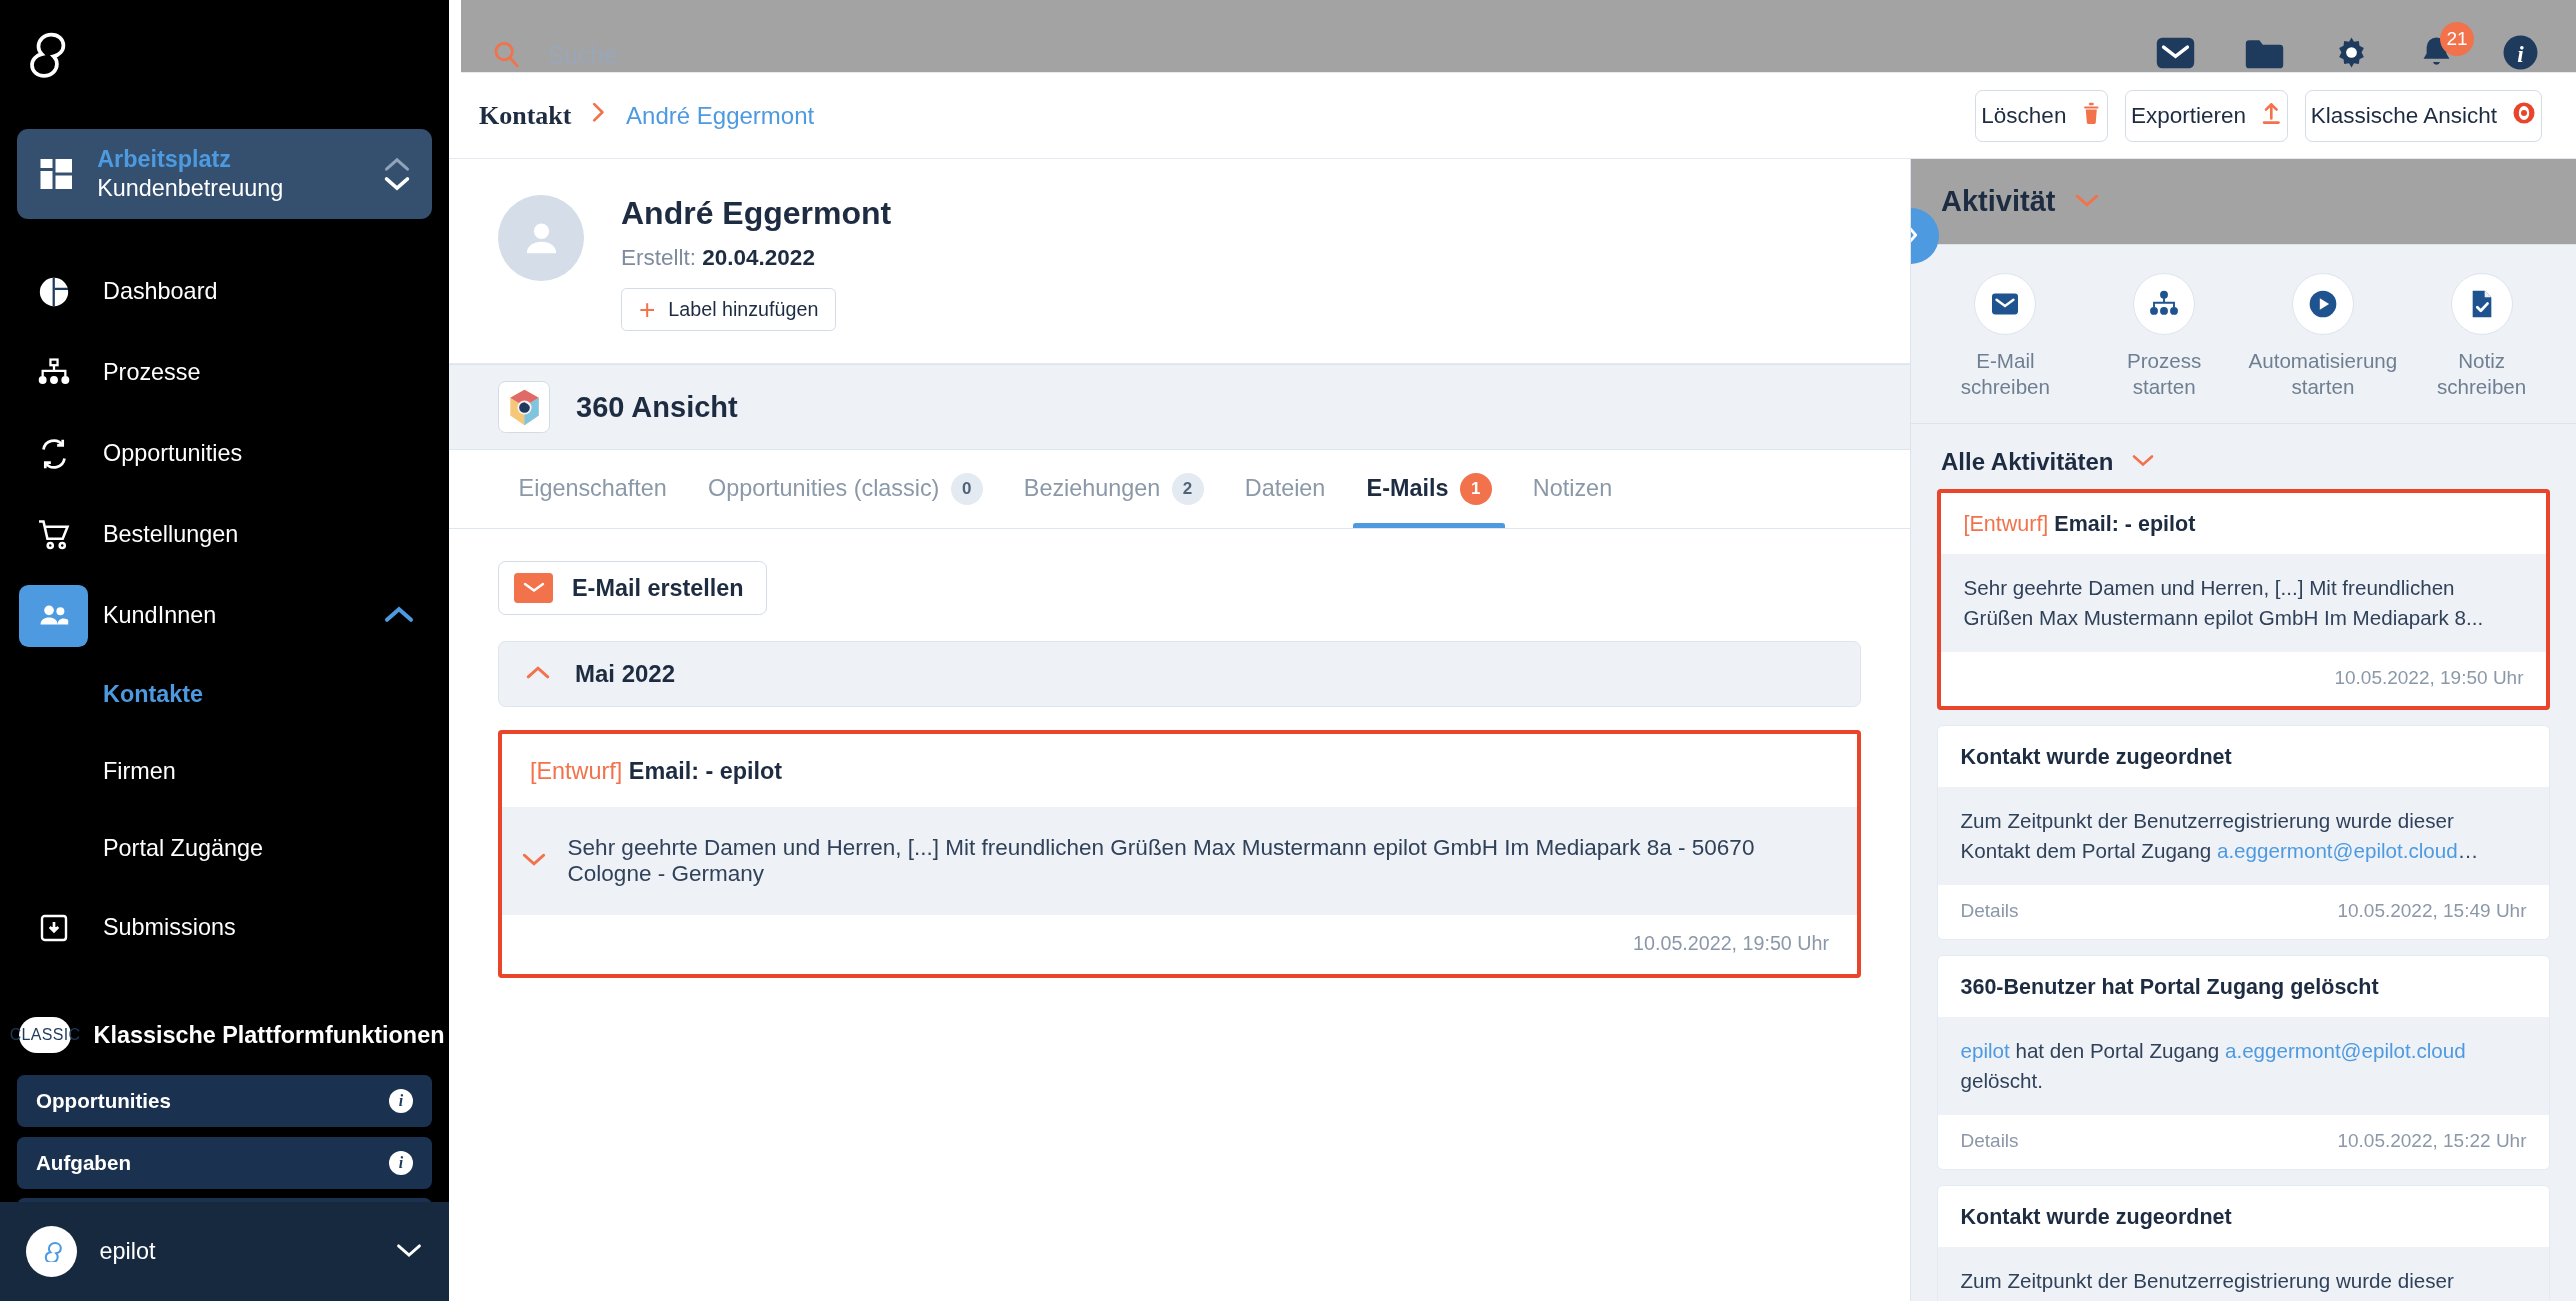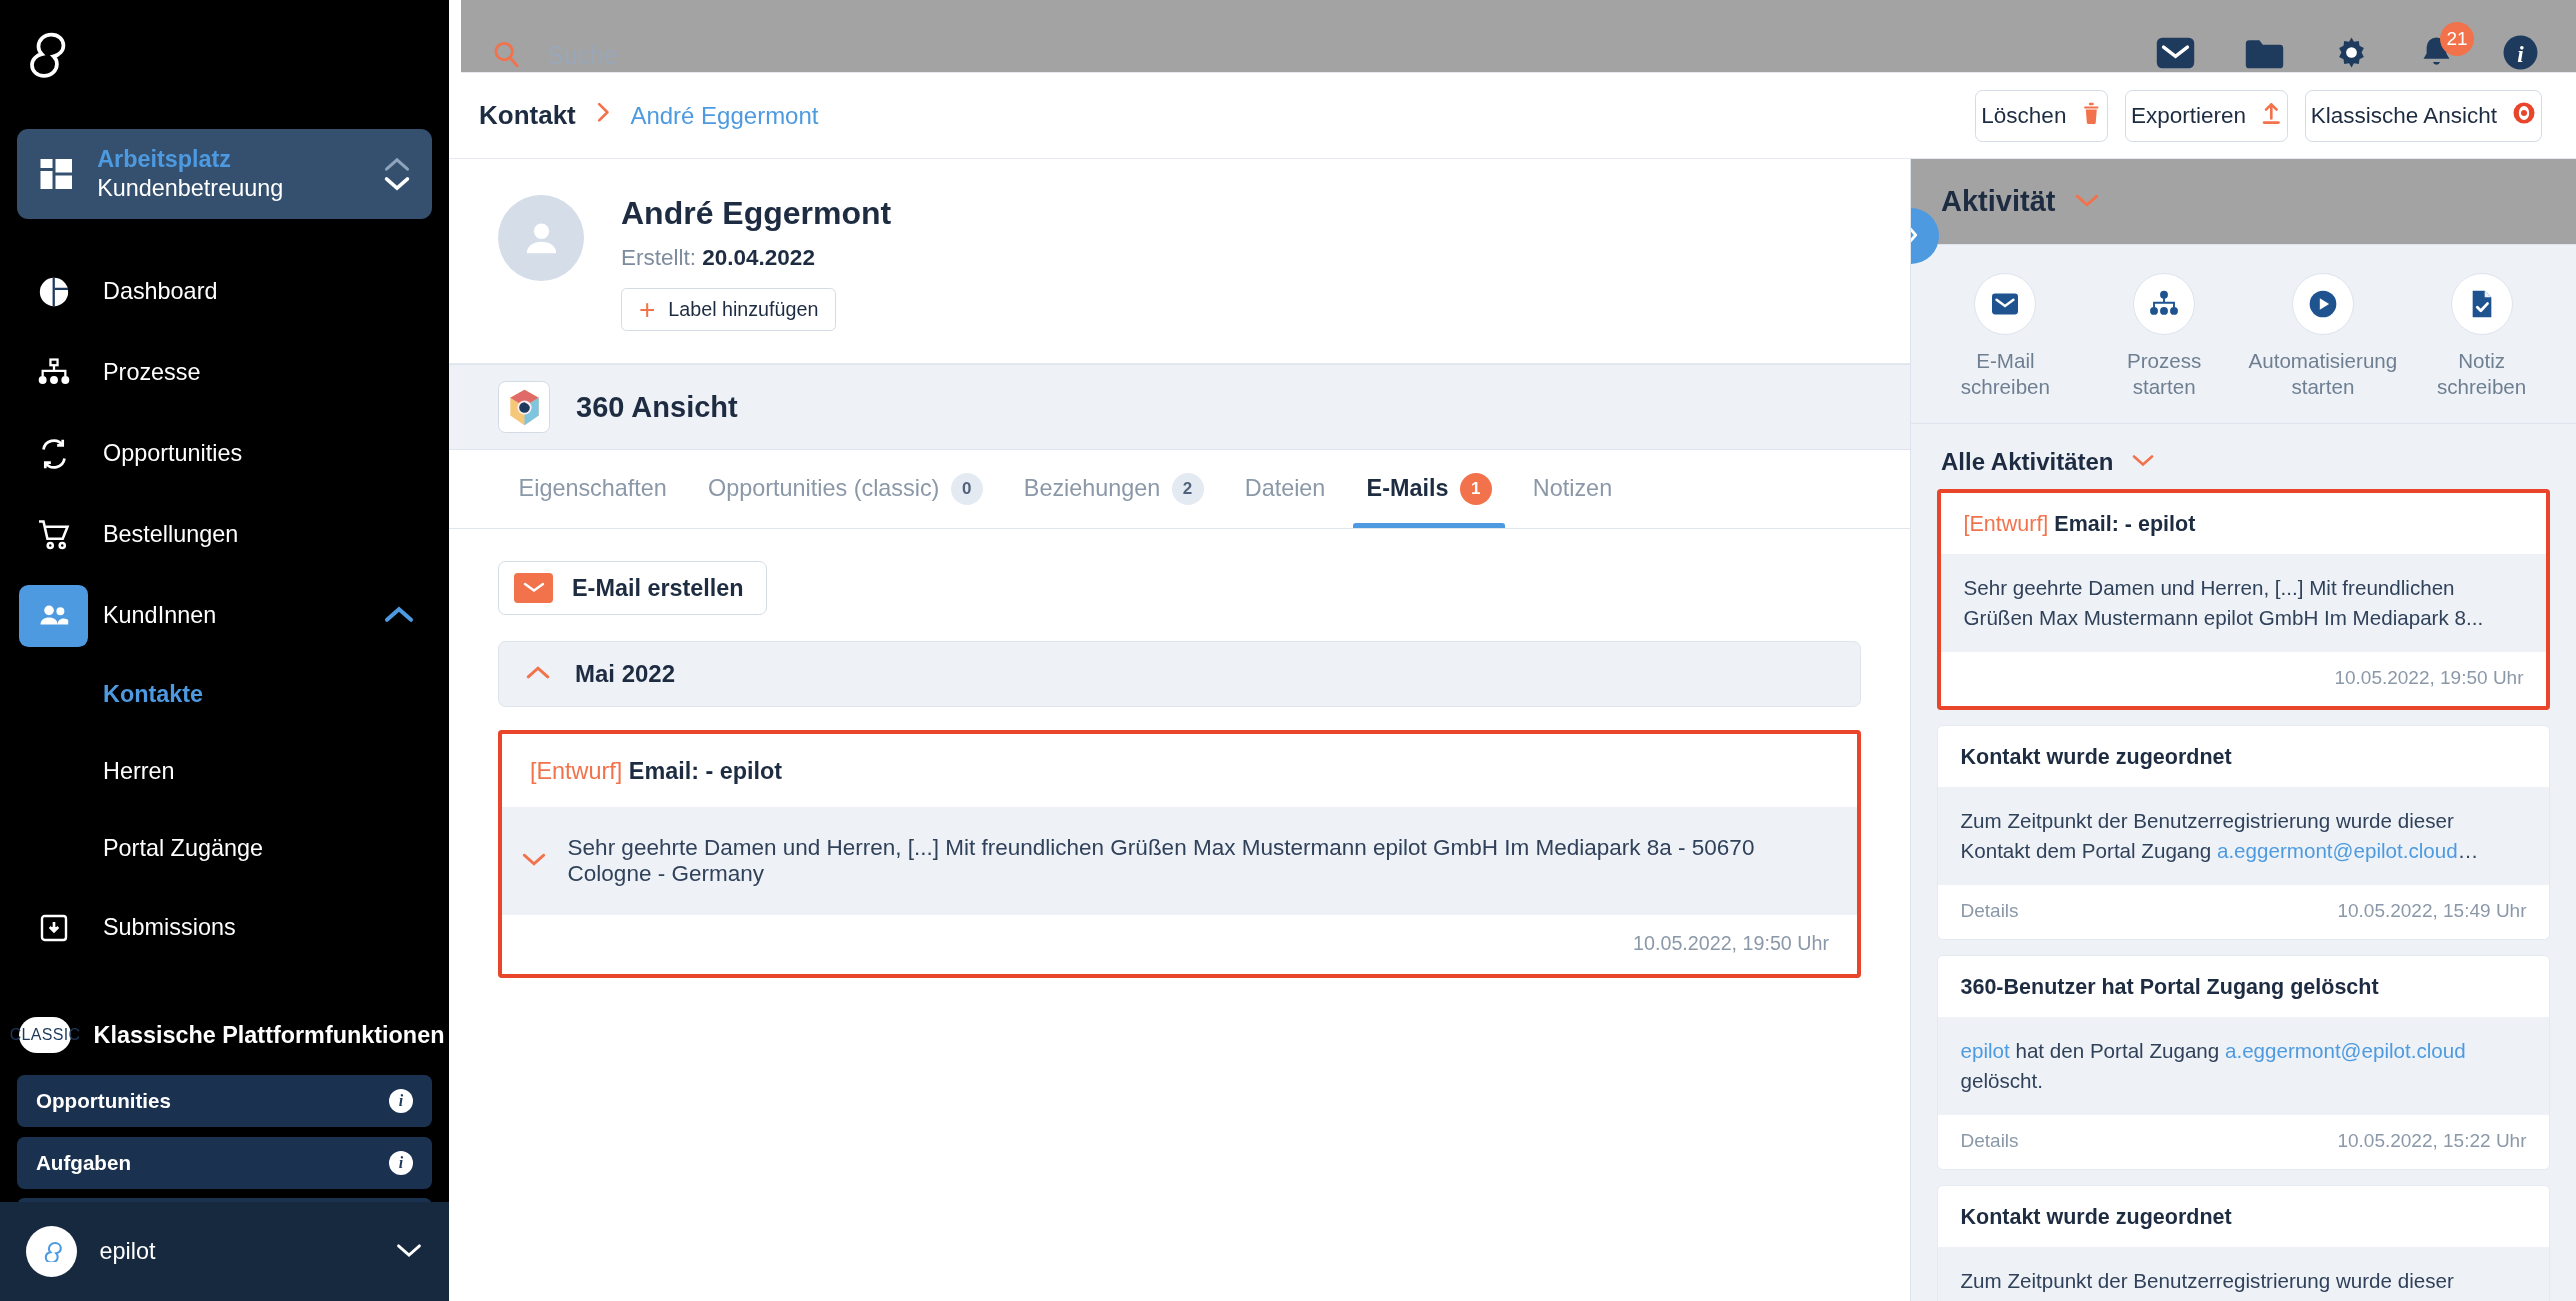--- a/index.html
+++ b/index.html
@@ -110,21 +110,21 @@
     background: #f2724b; color: #fff; border-radius: 50%;
     min-width: 34px; height: 34px; font-size: 19px;
     display: flex; align-items: center; justify-content: center; padding: 0 5.6px;
   }
 
   .crumbbar {
     height: 86px; flex: 0 0 86px; background: #ffffff;
     display: flex; align-items: center; border-bottom: 0.9px solid #e6eaf0;
   }
   .crumbs { display: flex; align-items: center; padding-left: 30px; flex: 1; gap: 17px; }
-  .crumb-root { color: #1e2c42; font-size: 26px; font-weight: 600; }
+  .crumb-root { color: #1e2c42; font-size: 26px; font-weight: 600; font-family: Liberation Serif, serif; }
   .crumb-cur { color: #4d9ae0; font-size: 24px; cursor: pointer; }
   .crumb-sep { color: #f2724b; font-size: 24px; font-weight: bold; }
   .crumb-actions { display: flex; gap: 17px; padding-right: 34px; }
   .btn {
     border: 0.9px solid #d3dbe5; border-radius: 7.5px; background: #fff;
     height: 52px; padding: 0 5px; display: flex; align-items: center; gap: 15px;
     font-size: 22.5px; color: #1e2c42; cursor: pointer;
     font-family: "Liberation Sans", sans-serif;
   }
 
@@ -364,21 +364,21 @@
           <svg width="32" height="19" viewBox="0 0 24 14">
             <path d="M3 11 L12 3 L21 11" stroke="#4d9ae0" stroke-width="3" fill="none" stroke-linecap="round"></path>
           </svg>
         </span>
       </div>
 
       <div class="subnav-item active">
         <span class="t">Kontakte</span>
       </div>
       <div class="subnav-item">
-        <span class="t">Herren</span>
+        <span class="t">Firmen</span>
       </div>
       <div class="subnav-item">
         <span class="t">Portal Zugänge</span>
       </div>
 
       <div class="nav-item">
         <span class="nav-ico">
           <svg width="32" height="32" viewBox="0 0 24 24" fill="none" stroke="#fff" stroke-width="1.8">
             <rect x="3" y="3" width="18" height="18" rx="2"></rect>
             <path d="M12 7.5v7M8.8 11.3L12 14.5l3.2-3.2" fill="#fff" stroke="#fff" stroke-width="2"></path>

